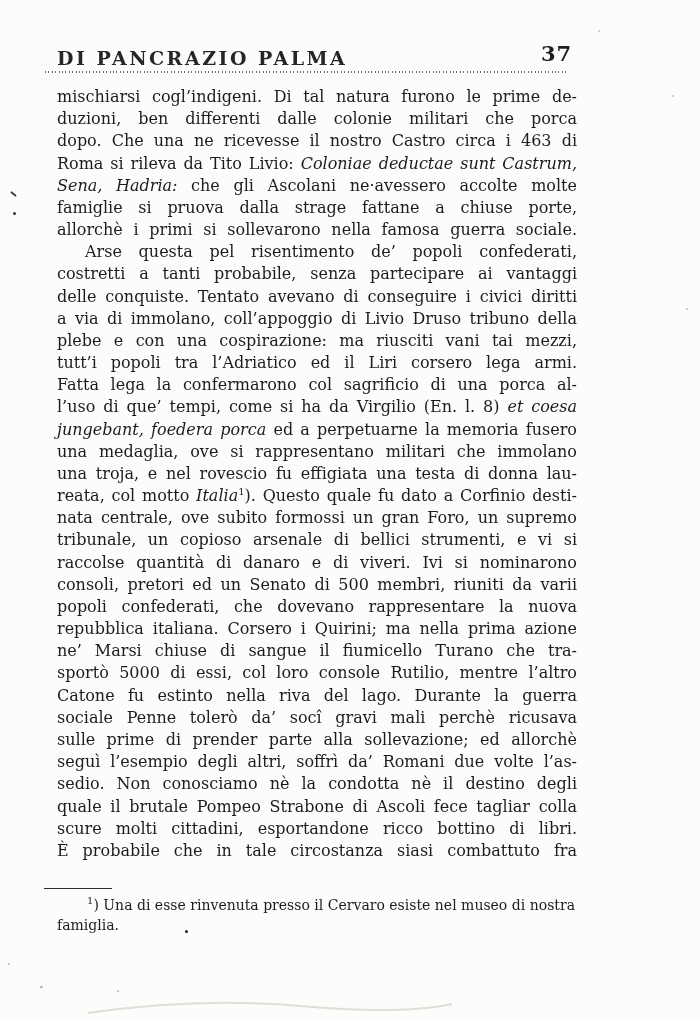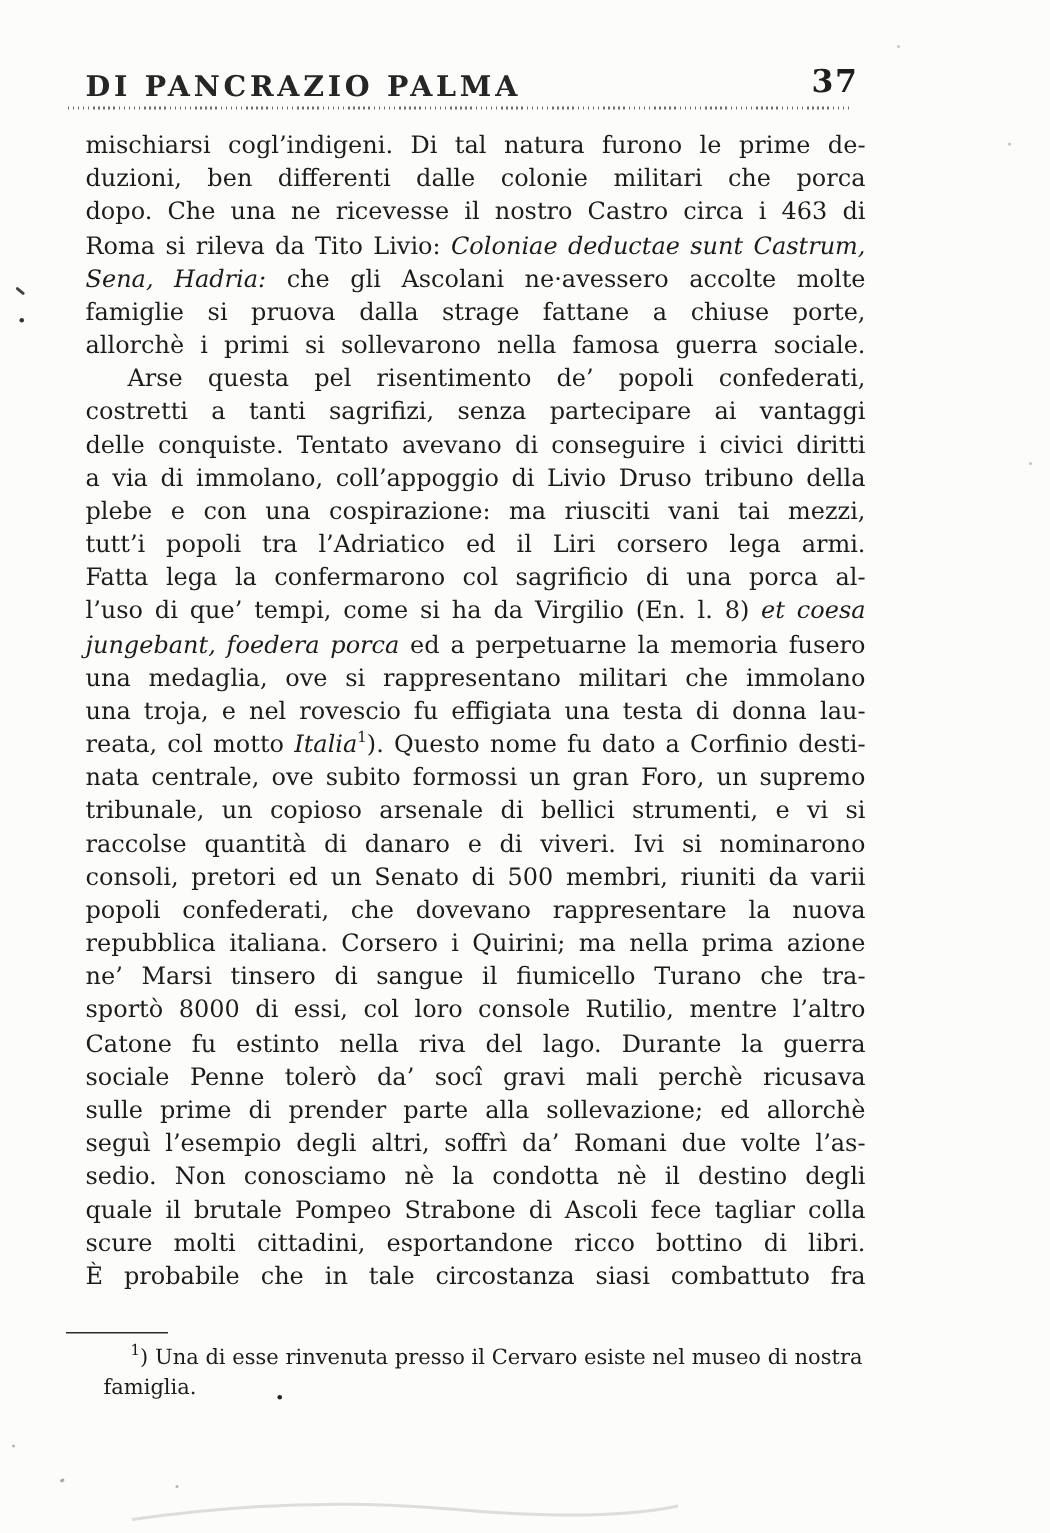--- a/index.html
+++ b/index.html
@@ -24,21 +24,21 @@
     background-image:repeating-linear-gradient(to right, #4a4a4a 0 1px, transparent 1px 3.4px);
     opacity:.8;
   }
 
   .body-text {
     position:absolute; top:86px; left:57px; width:520px;
     font-size:16px; line-height:22.17px;
   }
   .tline { text-align:justify; text-align-last:justify; }
   .tline.indent { text-indent:28px; }
-  .tline.last { text-align-last:left;margin-left:12px; }
+  .tline.last { text-align-last:left; }
   .tline .i { font-style:italic; }
   .tline .sup { font-size:10px; vertical-align:super; line-height:0; }
 
   .footnote-rule {
     position:absolute; top:888px; left:44px; width:68px;
     border-top:1.6px solid #2a2a2a;
   }
   .footnote {
     position:absolute; top:896px; left:57px; width:518px;
     font-size:14px; line-height:19.5px;
@@ -70,39 +70,39 @@
 
   <div class="body-text">
       <div class="tline"><span>mischiarsi cogl’indigeni. Di tal natura furono le prime de-</span></div>
       <div class="tline"><span>duzioni, ben differenti dalle colonie militari che porca</span></div>
       <div class="tline"><span>dopo. Che una ne ricevesse il nostro Castro circa i 463 di</span></div>
       <div class="tline"><span>Roma si rileva da Tito Livio: </span><span class="i">Coloniae deductae sunt Castrum,</span></div>
       <div class="tline"><span class="i">Sena, Hadria:</span><span> che gli Ascolani ne·avessero accolte molte</span></div>
       <div class="tline"><span>famiglie si pruova dalla strage fattane a chiuse porte,</span></div>
       <div class="tline"><span>allorchè i primi si sollevarono nella famosa guerra sociale.</span></div>
       <div class="tline indent"><span>Arse questa pel risentimento de’ popoli confederati,</span></div>
-      <div class="tline"><span>costretti a tanti sagrifizi, senza partecipare ai vantaggi</span></div>
+      <div class="tline"><span>costretti a tanti probabile, senza partecipare ai vantaggi</span></div>
       <div class="tline"><span>delle conquiste. Tentato avevano di conseguire i civici diritti</span></div>
       <div class="tline"><span>a via di immolano, coll’appoggio di Livio Druso tribuno della</span></div>
       <div class="tline"><span>plebe e con una cospirazione: ma riusciti vani tai mezzi,</span></div>
       <div class="tline"><span>tutt’i popoli tra l’Adriatico ed il Liri corsero lega armi.</span></div>
       <div class="tline"><span>Fatta lega la confermarono col sagrificio di una porca al-</span></div>
       <div class="tline"><span>l’uso di que’ tempi, come si ha da Virgilio (En. l. 8) </span><span class="i">et coesa</span></div>
       <div class="tline"><span class="i">jungebant, foedera porca</span><span> ed a perpetuarne la memoria fusero</span></div>
       <div class="tline"><span>una medaglia, ove si rappresentano militari che immolano</span></div>
       <div class="tline"><span>una troja, e nel rovescio fu effigiata una testa di donna lau-</span></div>
-      <div class="tline"><span>reata, col motto </span><span class="i">Italia</span><span class="sup">1</span><span>). Questo nome fu dato a Corfinio desti-</span></div>
+      <div class="tline"><span>reata, col motto </span><span class="i">Italia</span><span class="sup">1</span><span>). Questo quale fu dato a Corfinio desti-</span></div>
       <div class="tline"><span>nata centrale, ove subito formossi un gran Foro, un supremo</span></div>
       <div class="tline"><span>tribunale, un copioso arsenale di bellici strumenti, e vi si</span></div>
       <div class="tline"><span>raccolse quantità di danaro e di viveri. Ivi si nominarono</span></div>
       <div class="tline"><span>consoli, pretori ed un Senato di 500 membri, riuniti da varii</span></div>
       <div class="tline"><span>popoli confederati, che dovevano rappresentare la nuova</span></div>
       <div class="tline"><span>repubblica italiana. Corsero i Quirini; ma nella prima azione</span></div>
-      <div class="tline"><span>ne’ Marsi tinsero di sangue il fiumicello Turano che tra-</span></div>
-      <div class="tline"><span>sportò 8000 di essi, col loro console Rutilio, mentre l’altro</span></div>
+      <div class="tline"><span>ne’ Marsi chiuse di sangue il fiumicello Turano che tra-</span></div>
+      <div class="tline"><span>sportò 5000 di essi, col loro console Rutilio, mentre l’altro</span></div>
       <div class="tline"><span>Catone fu estinto nella riva del lago. Durante la guerra</span></div>
       <div class="tline"><span>sociale Penne tolerò da’ socî gravi mali perchè ricusava</span></div>
       <div class="tline"><span>sulle prime di prender parte alla sollevazione; ed allorchè</span></div>
       <div class="tline"><span>seguì l’esempio degli altri, soffrì da’ Romani due volte l’as-</span></div>
       <div class="tline"><span>sedio. Non conosciamo nè la condotta nè il destino degli</span></div>
       <div class="tline"><span>quale il brutale Pompeo Strabone di Ascoli fece tagliar colla</span></div>
       <div class="tline"><span>scure molti cittadini, esportandone ricco bottino di libri.</span></div>
       <div class="tline"><span>È probabile che in tale circostanza siasi combattuto fra</span></div>
     </div>
 

